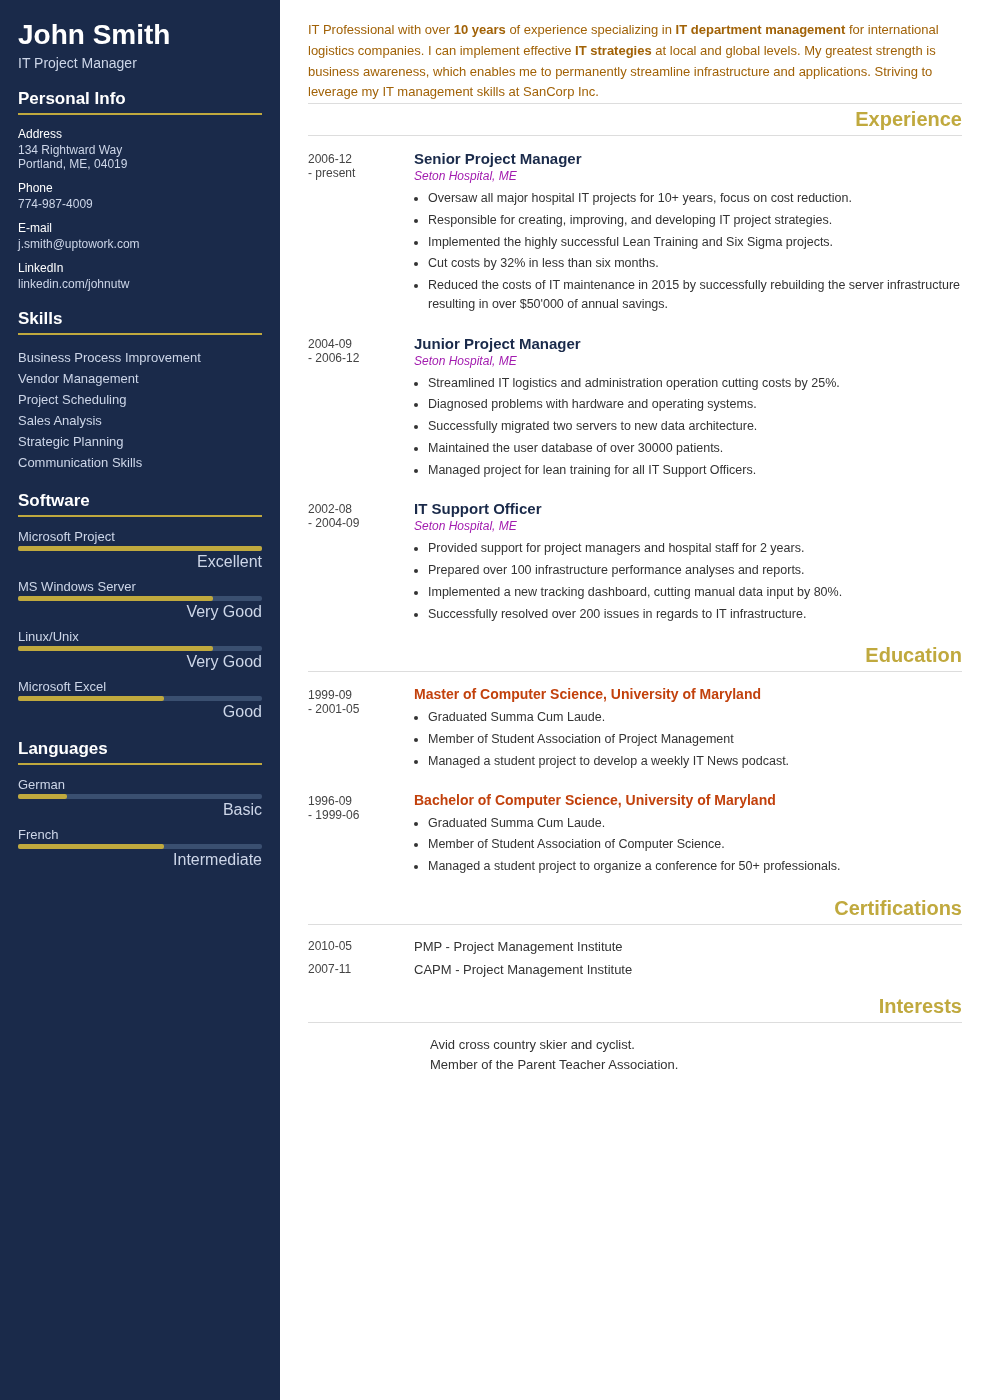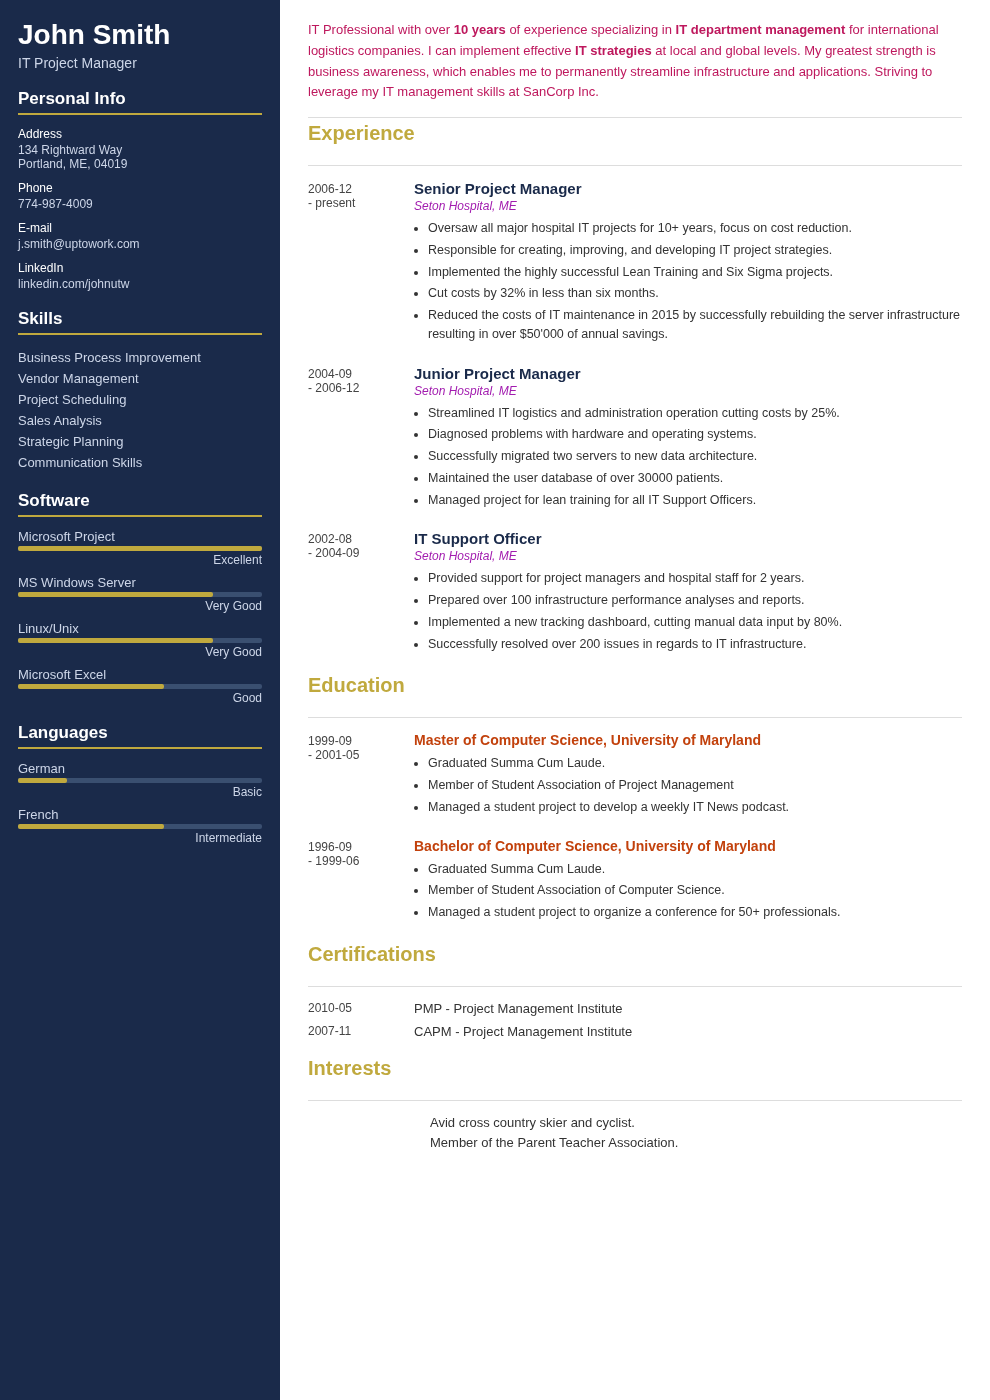--- a/index.html
+++ b/index.html
@@ -63,53 +63,53 @@
       border-radius: 2px;
       margin-bottom: 2px;
     }
     .bar-fill {
       height: 5px;
       border-radius: 2px;
       background: #c0a93e;
     }
     .bar-level {
       text-align: right;
-      font-size: 12px;
+      font-size: 16px;
       color: #cdd6e8;
       margin-bottom: 4px;
     }
     .lang-item-label {
       color: #cdd6e8;
       font-size: 13px;
       margin-top: 8px;
       margin-bottom: 2px;
     }
 
     
     .main {
       flex: 1;
       padding: 20px 28px;
       background: #fff;
     }
     .summary-text {
       font-size: 13px;
       line-height: 1.6;
-      color: #be185d;
+      color: #a16207;
       margin-bottom: 2px;
       border-bottom: 1px solid #ddd;
-      padding-bottom: 14px;
     }
     .section-title {
       font-size: 20px;
       font-weight: 700;
       color: #c0a93e;
       border-bottom: 1px solid #ddd;
-      padding-bottom: 20px;
+      padding-bottom: 4px;
       margin-bottom: 14px;
       margin-top: 4px;
+      text-align: right;
     }
     .entry {
       display: flex;
       gap: 16px;
       margin-bottom: 18px;
     }
     .entry-date {
       min-width: 90px;
       max-width: 90px;
       font-size: 12px;

